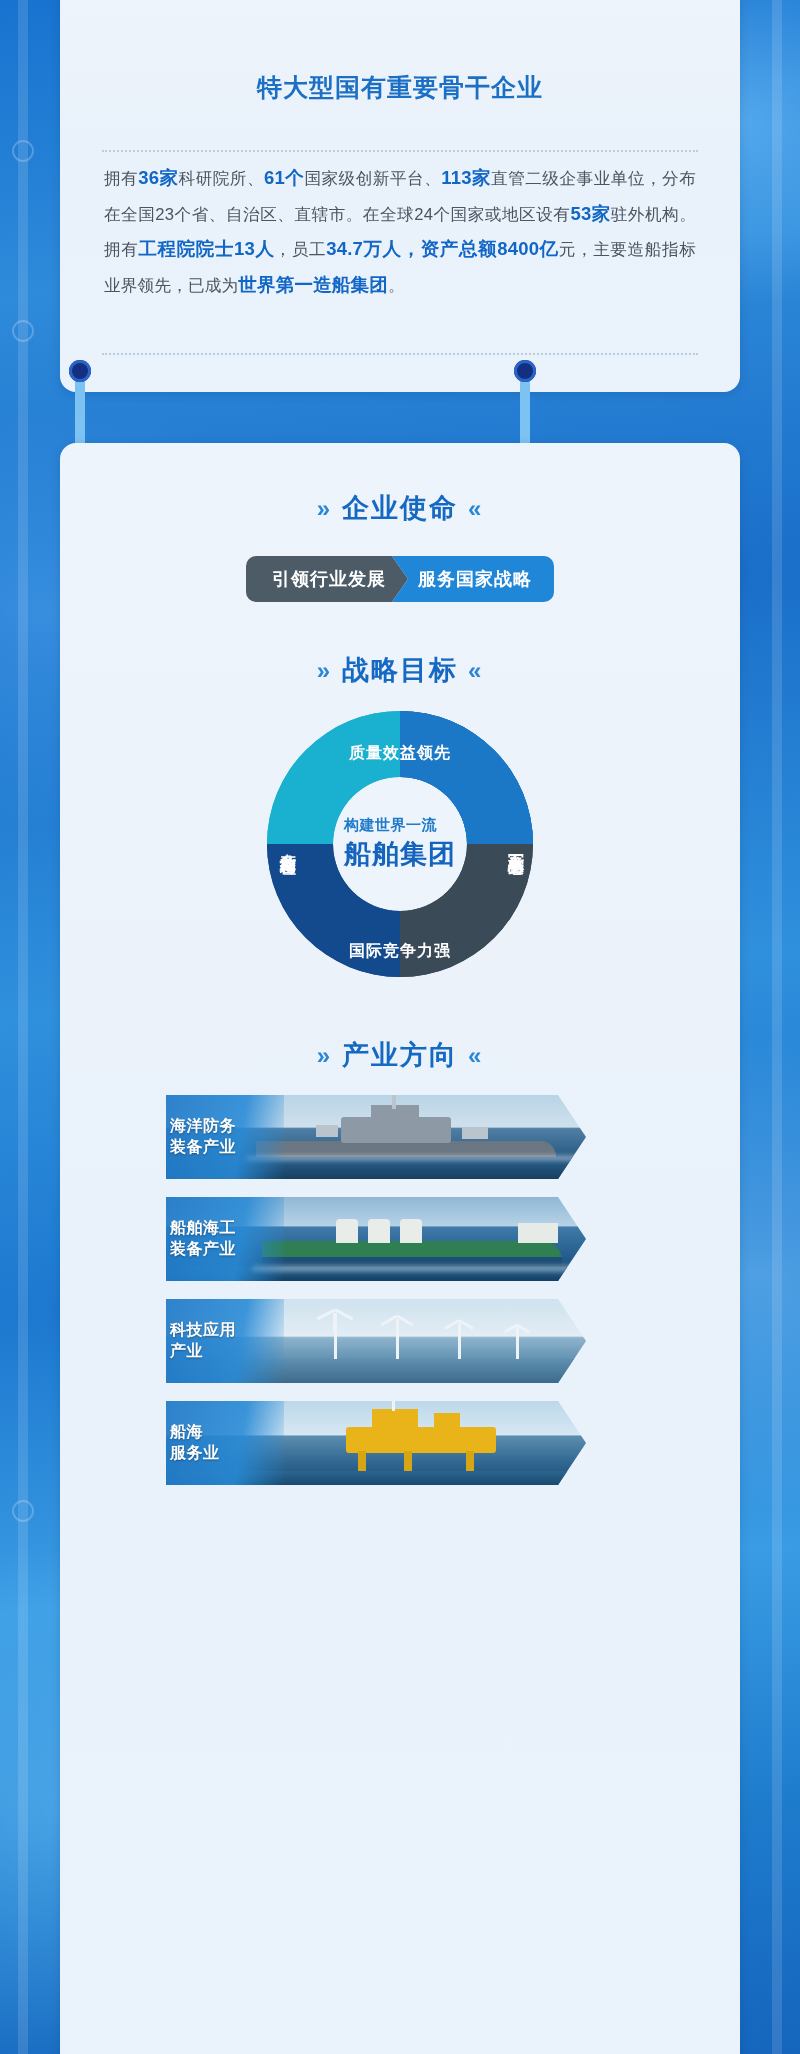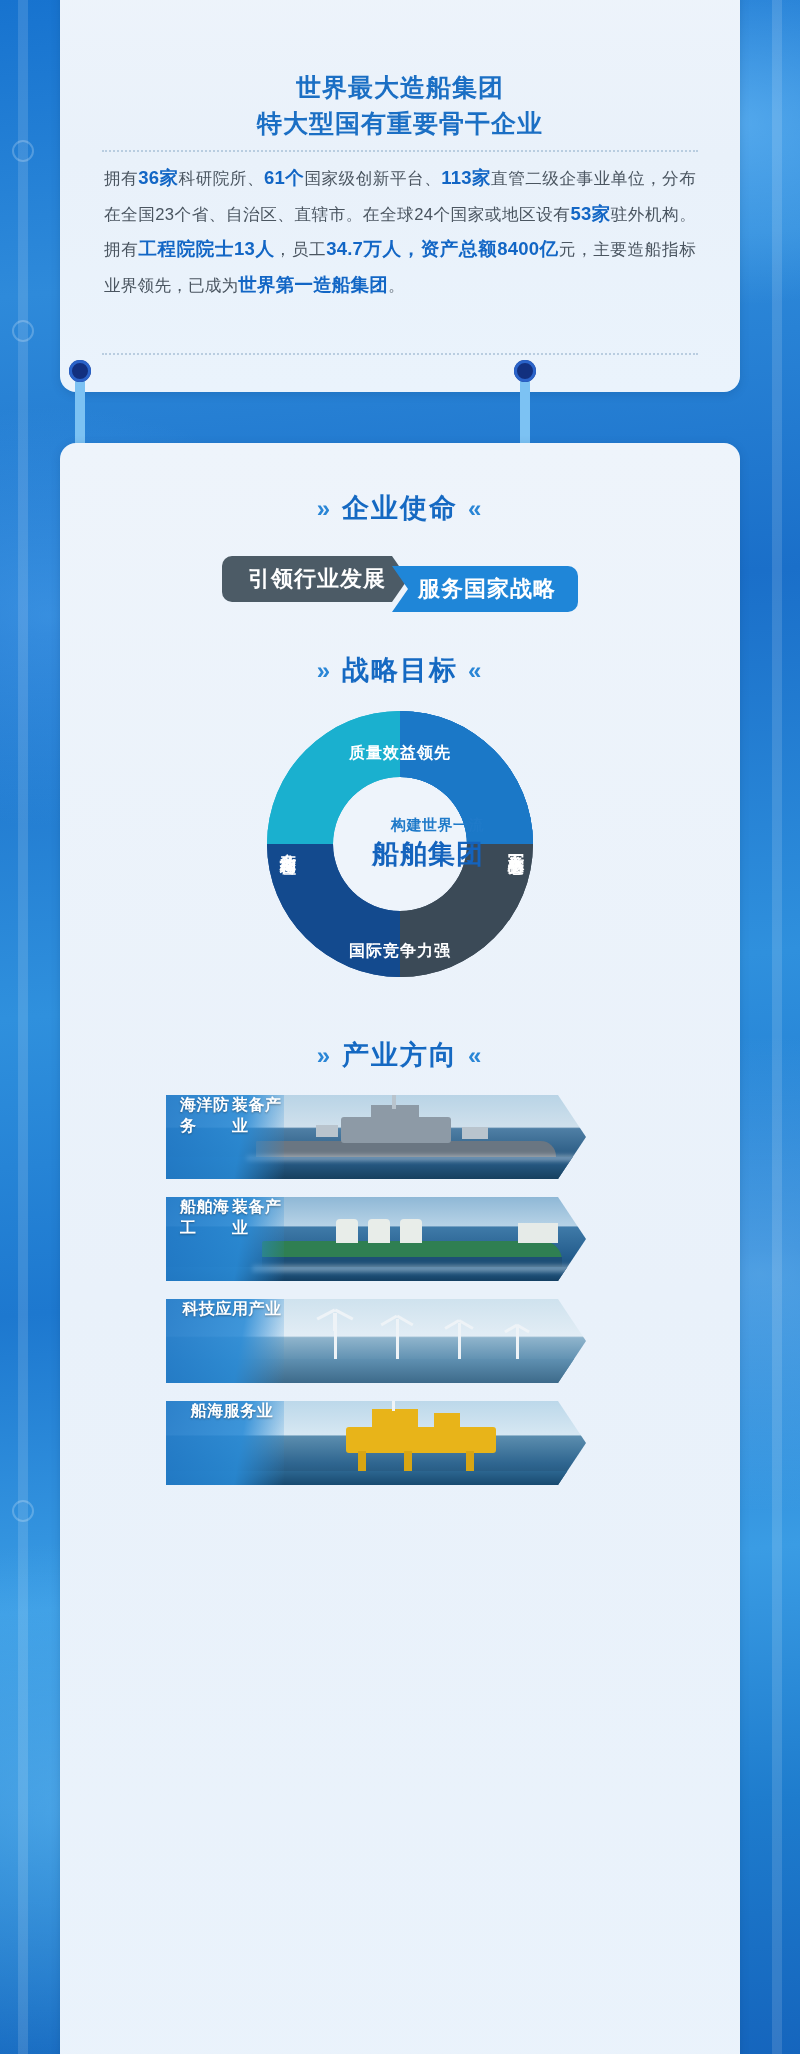--- a/index.html
+++ b/index.html
@@ -61,47 +61,47 @@
   .para b { color:#1266c5; font-weight:700; font-size:18.5px; }
 
   
   .sec-title { text-align:center; color:#1569c2; font-size:27px; font-weight:700; letter-spacing:2px; }
   .sec-title .chev { color:#2a86d6; font-weight:700; padding:0 10px; font-size:24px; }
 
   
   .mission { position:absolute; left:40px; right:40px; display:flex; justify-content:center; }
   .mchip {
     position:relative; height:46px; display:flex; align-items:center; justify-content:center;
-    color:#fff; font-size:22px; font-weight:700; letter-spacing:1px;
+    color:#fff; font-size:18px; font-weight:700; letter-spacing:1px;
     padding:0 22px 0 26px; margin-left:-16px;
     clip-path: polygon(0 0, calc(100% - 16px) 0, 100% 50%, calc(100% - 16px) 100%, 0 100%, 16px 50%);
   }
   .mchip:first-child{ margin-left:0; border-radius:10px 0 0 10px;
     clip-path: polygon(0 0, calc(100% - 16px) 0, 100% 50%, calc(100% - 16px) 100%, 0 100%); }
   .mchip:last-child{ border-radius:0 10px 10px 0;
-    clip-path: polygon(0 0, 100% 0, 100% 100%, 0 100%, 16px 50%); margin-top: 10px; }
+    clip-path: polygon(0 0, 100% 0, 100% 100%, 0 100%, 16px 50%); }
 
   
   .wheel { position:absolute; left:50%; transform:translateX(-50%); width:286px; height:286px; }
   .wheel svg { display:block; }
   .wlabel { position:absolute; color:#fff; font-weight:700; font-size:16px; letter-spacing:1px;
             text-align:center; line-height:1.18; }
-  .wcenter { position:absolute; left:50%; top:50%; transform:translate(-50%,-50%); text-align:right;margin-left:28px; }
+  .wcenter { position:absolute; left:50%; top:50%; transform:translate(-50%,-50%); text-align:left; }
   .wcenter .small { font-size:15px; color:#1f7ac9; font-weight:700; letter-spacing:.5px; }
   .wcenter .big { font-size:27px; color:#1463bd; font-weight:700; letter-spacing:1px; margin-top:1px; }
 
   
   .ind { position:absolute; left:106px; width:420px; height:84px;
          clip-path: polygon(0 0, calc(100% - 28px) 0, 100% 50%, calc(100% - 28px) 100%, 0 100%);
          overflow:hidden; }
   .ind .photo { position:absolute; inset:0; }
   .ind .tag {
     position:absolute; left:0; top:0; bottom:0; width:118px;
     background:linear-gradient(100deg, rgba(33,122,200,.92) 0%, rgba(40,138,214,.88) 62%, rgba(40,138,214,0) 100%);
-    display:flex; flex-direction:row; justify-content:center; padding-left:14px;
+    display:flex; flex-direction:column; justify-content:center; padding-left:4px;
     color:#fff; font-weight:700; font-size:16px; line-height:1.3; letter-spacing:.5px;
     text-shadow:0 1px 2px rgba(0,0,0,.35);
   }
 
   
   .sea { position:absolute; inset:0; }
   .scene1 { background:linear-gradient(180deg,#b9d4e6 0%, #cfe0ec 38%, #4f7fa5 40%, #2d5e86 70%, #1f4a6e 100%); }
   .scene2 { background:linear-gradient(180deg,#8fb8d6 0%, #b6d2e6 34%, #3f7aa8 36%, #235c8c 72%, #17456b 100%); }
   .scene3 { background:linear-gradient(180deg,#cfe2ee 0%, #e2edf5 44%, #8fb4cc 46%, #5e8fb0 74%, #42718f 100%); }
   .scene4 { background:linear-gradient(180deg,#bcd8ea 0%, #d6e7f2 40%, #5b8dae 42%, #2f6690 74%, #1d4d72 100%); }
@@ -121,21 +121,20 @@
 <div class="bg"></div>
 <div class="rail l"></div>
 <div class="rail r"></div>
 <div class="rail-ring" style="top:140px"></div>
 <div class="rail-ring" style="top:320px"></div>
 <div class="rail-ring" style="top:1500px"></div>
 
 <div class="card card-top">
 
   <div class="headline" style="padding-top:94px">
-    <div>世界最大造船集团</div>
     <div>特大型国有重要骨干企业</div>
   </div>
 
   <div class="dashrule" style="top:190px"></div>
 
   <div class="para" style="top:200px">
     <span id="intro-rich"><span>拥有</span><b>36家</b><span>科研院所、</span><b>61个</b><span>国家级创新平台、</span><b>113家</b><span>直管二级企事业单位，分布在全国23个省、自治区、直辖市。在全球24个国家或地区设有</span><b>53家</b><span>驻外机构。拥有</span><b>工程院院士13人</b><span>，员工</span><b>34.7万</b><b>人，资产总额</b><b>8400亿</b><span>元，主要造船指标业界领先，已成为</span><b>世界第一造船集团</b><span>。</span></span>
   </div>
 
   <div class="dashrule" style="top:393px"></div>

